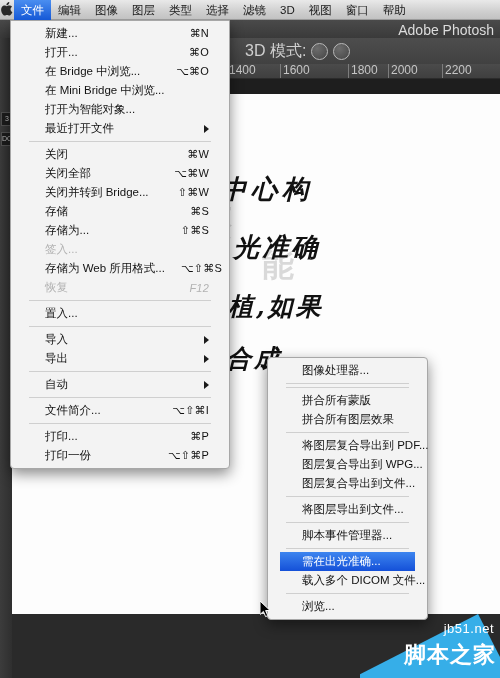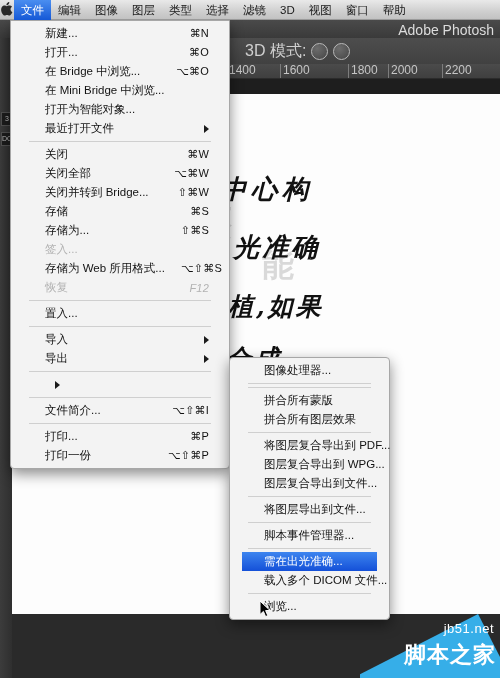--- a/index.html
+++ b/index.html
@@ -106,21 +106,21 @@
   .menu{
     position:absolute;
     background:#f3f3f3;
     border:1px solid #a7a7a7;
     border-radius:0 0 4px 4px;
     box-shadow:0 5px 14px rgba(0,0,0,.45);
     z-index:30;
     padding:3px 12px;
     box-sizing:border-box;
   }
-  .menu.sub{border-radius:4px;}
+  .menu.sub{border-radius:4px;margin-left:38px;}
   .mi{
     position:relative;display:flex;align-items:center;
     height:19px;padding:0 8px 0 22px;
     font-size:11.5px;color:#121212;white-space:nowrap;
     box-sizing:border-box;
   }
   .mi .lbl{flex:1 1 auto;}
   .mi .key{
     font-size:11px;color:#111;margin-left:16px;letter-spacing:.2px;
     font-family:"Liberation Sans","DejaVu Sans",sans-serif;
@@ -320,20 +320,21 @@
       <div class="mi">
         <span class="lbl">导入</span>
         <span class="arrow"></span>
       </div>
       <div class="mi">
         <span class="lbl">导出</span>
         <span class="arrow"></span>
       </div>
       <div class="msep"></div>
       <div class="mi">
+        <span class="lbl">自动</span>
         <span class="arrow"></span>
       </div>
       <div class="msep"></div>
       <div class="mi">
         <span class="lbl">文件简介...</span>
         <span class="key">⌥⇧⌘I</span>
       </div>
       <div class="msep"></div>
       <div class="mi">
         <span class="lbl">打印...</span>

